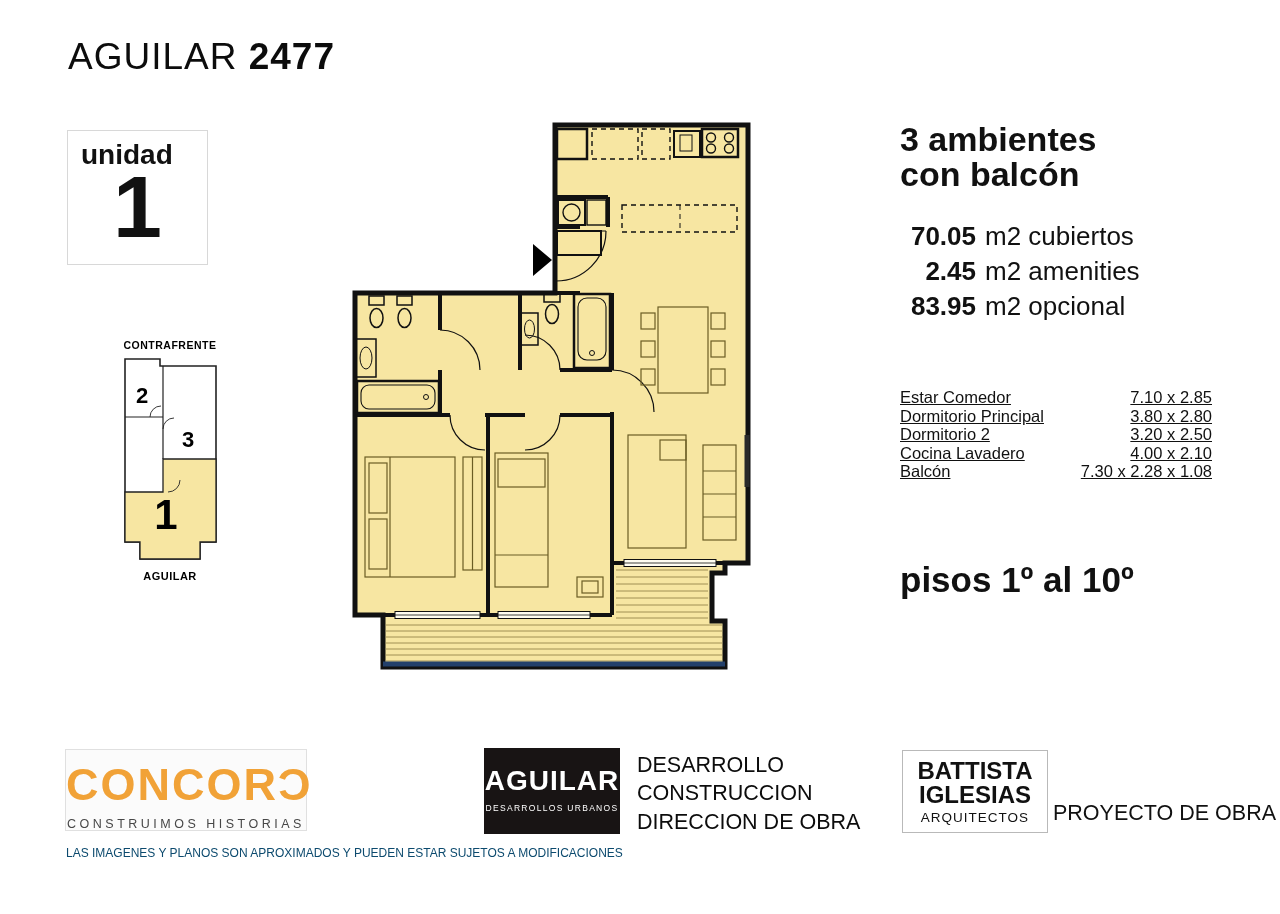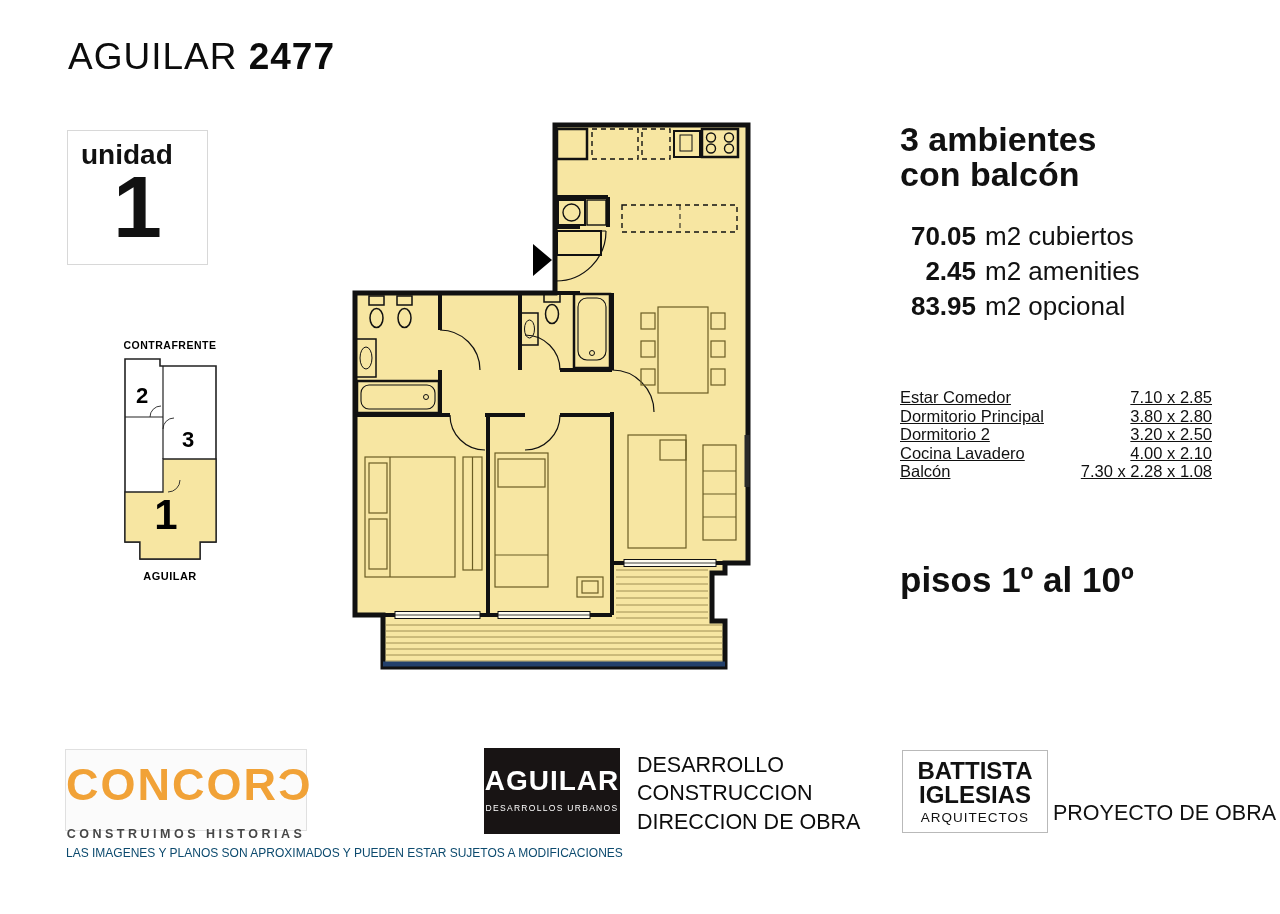--- a/index.html
+++ b/index.html
@@ -23,21 +23,21 @@
   #areas .row{display:flex;margin-bottom:4px;}
   #areas .num{font-weight:bold;width:76px;text-align:right;white-space:pre;}
   #areas .unit{margin-left:9px;}
   #rooms{top:388px;font-size:16.5px;text-decoration:underline;}
   #rooms .row{display:flex;justify-content:space-between;height:18.6px;}
   #extras{top:497px;font-size:16.5px;line-height:19px;}
   #floors{top:560px;font-size:35px;font-weight:bold;}
   
   #concord-box{left:65px;top:749px;width:240px;height:80px;background:#fbfbfb;border:1px solid #e0e0e0;text-align:center;}
   #concord-name{font-size:45px;font-weight:bold;letter-spacing:2px;color:#F1A237;margin-top:9px;}
-  #concord-tag{font-size:12.5px;font-weight:bold;letter-spacing:3.5px;color:#474747;margin-top:16px;}
+  #concord-tag{font-size:12.5px;font-weight:normal;letter-spacing:3.5px;color:#474747;margin-top:6px;}
   #grosso-box{left:484px;top:748px;width:136px;height:86px;background:#181414;text-align:center;color:#fff;}
   #grosso-name{font-size:28px;font-weight:bold;letter-spacing:1px;margin-top:17px;}
   #grosso-tag{font-size:8.5px;letter-spacing:1.3px;margin-top:6px;}
   #grosso-roles{left:637px;top:751px;font-size:21.5px;line-height:1.32;color:#0c0c0c;}
   #battista-box{left:902px;top:750px;width:144px;height:81px;border:1px solid #b9b9b9;background:#fff;text-align:center;}
   #battista-box .l12{font-size:24px;font-weight:bold;line-height:0.98;}
   #battista-box .l3{font-size:13.5px;letter-spacing:1px;margin-top:4px;}
   #battista-box .pad{padding-top:8px;}
   #proyecto{left:1053px;top:801px;font-size:21.5px;}
   #disclaimer{left:66px;top:846px;font-size:12px;color:#0c4a6e;}

